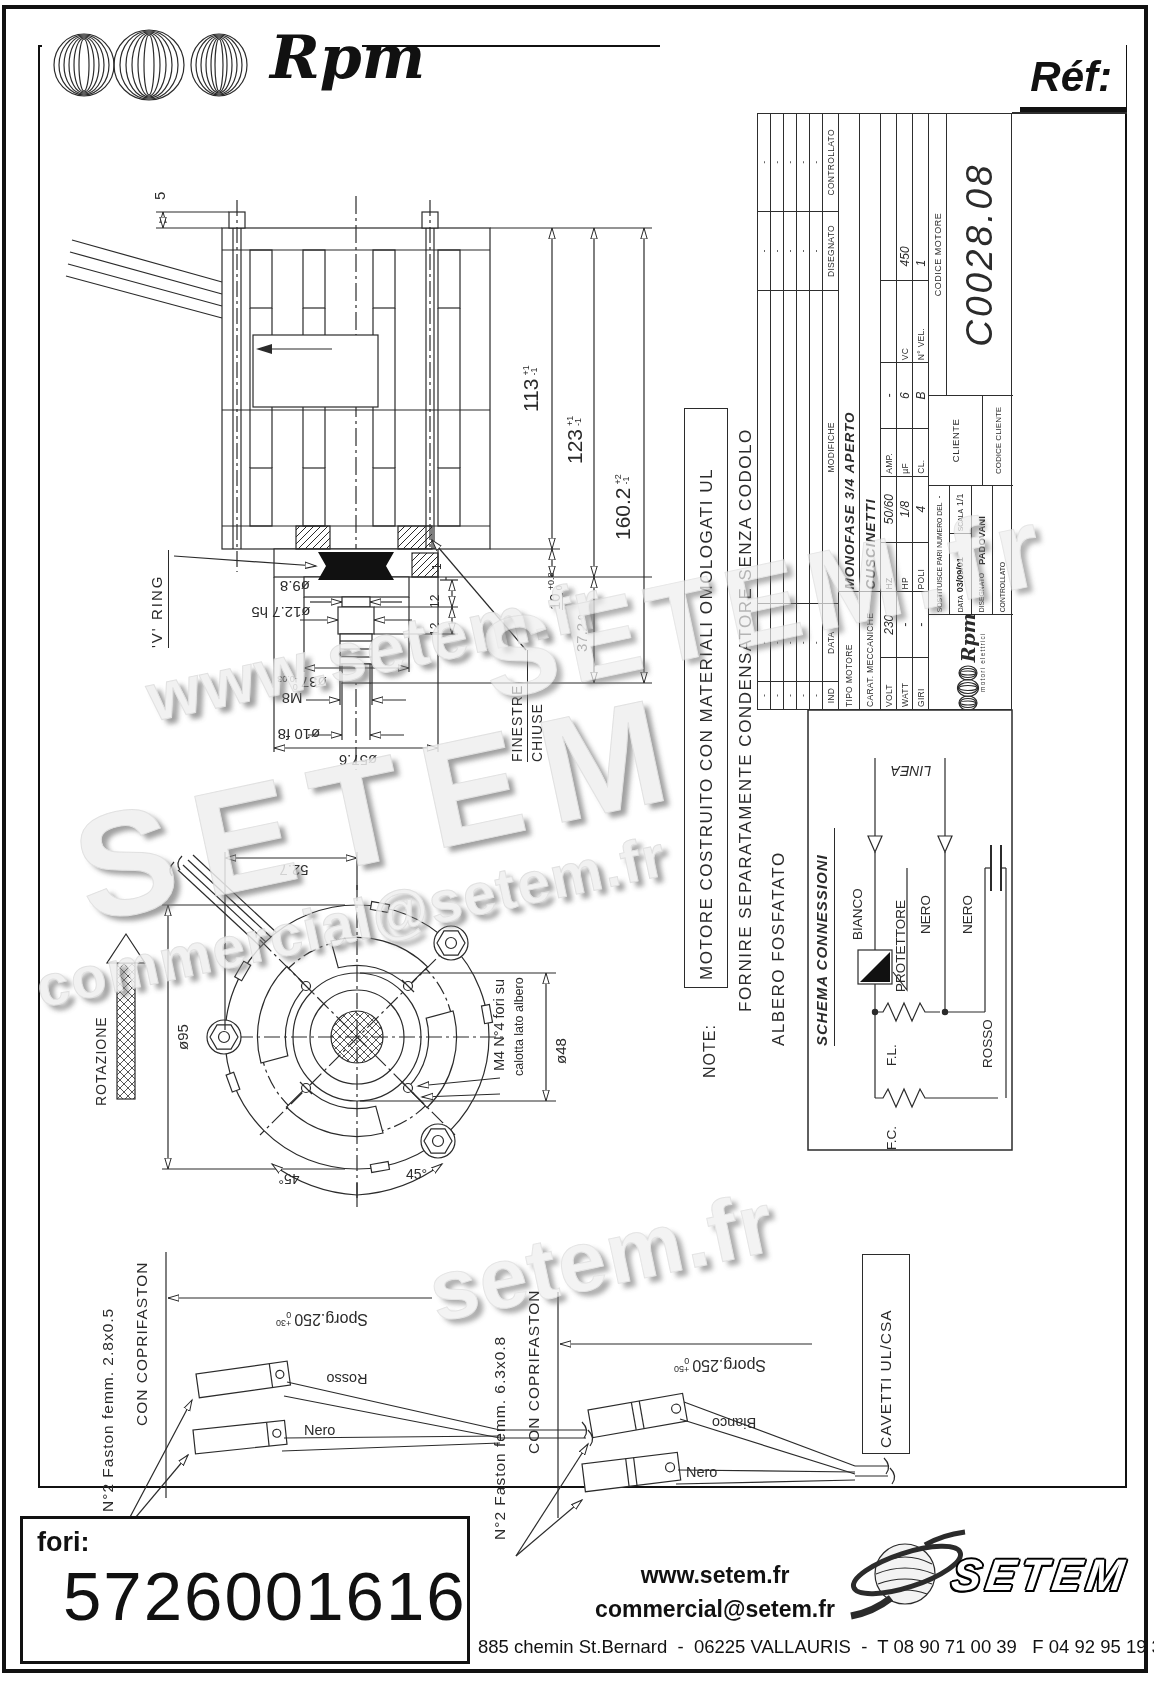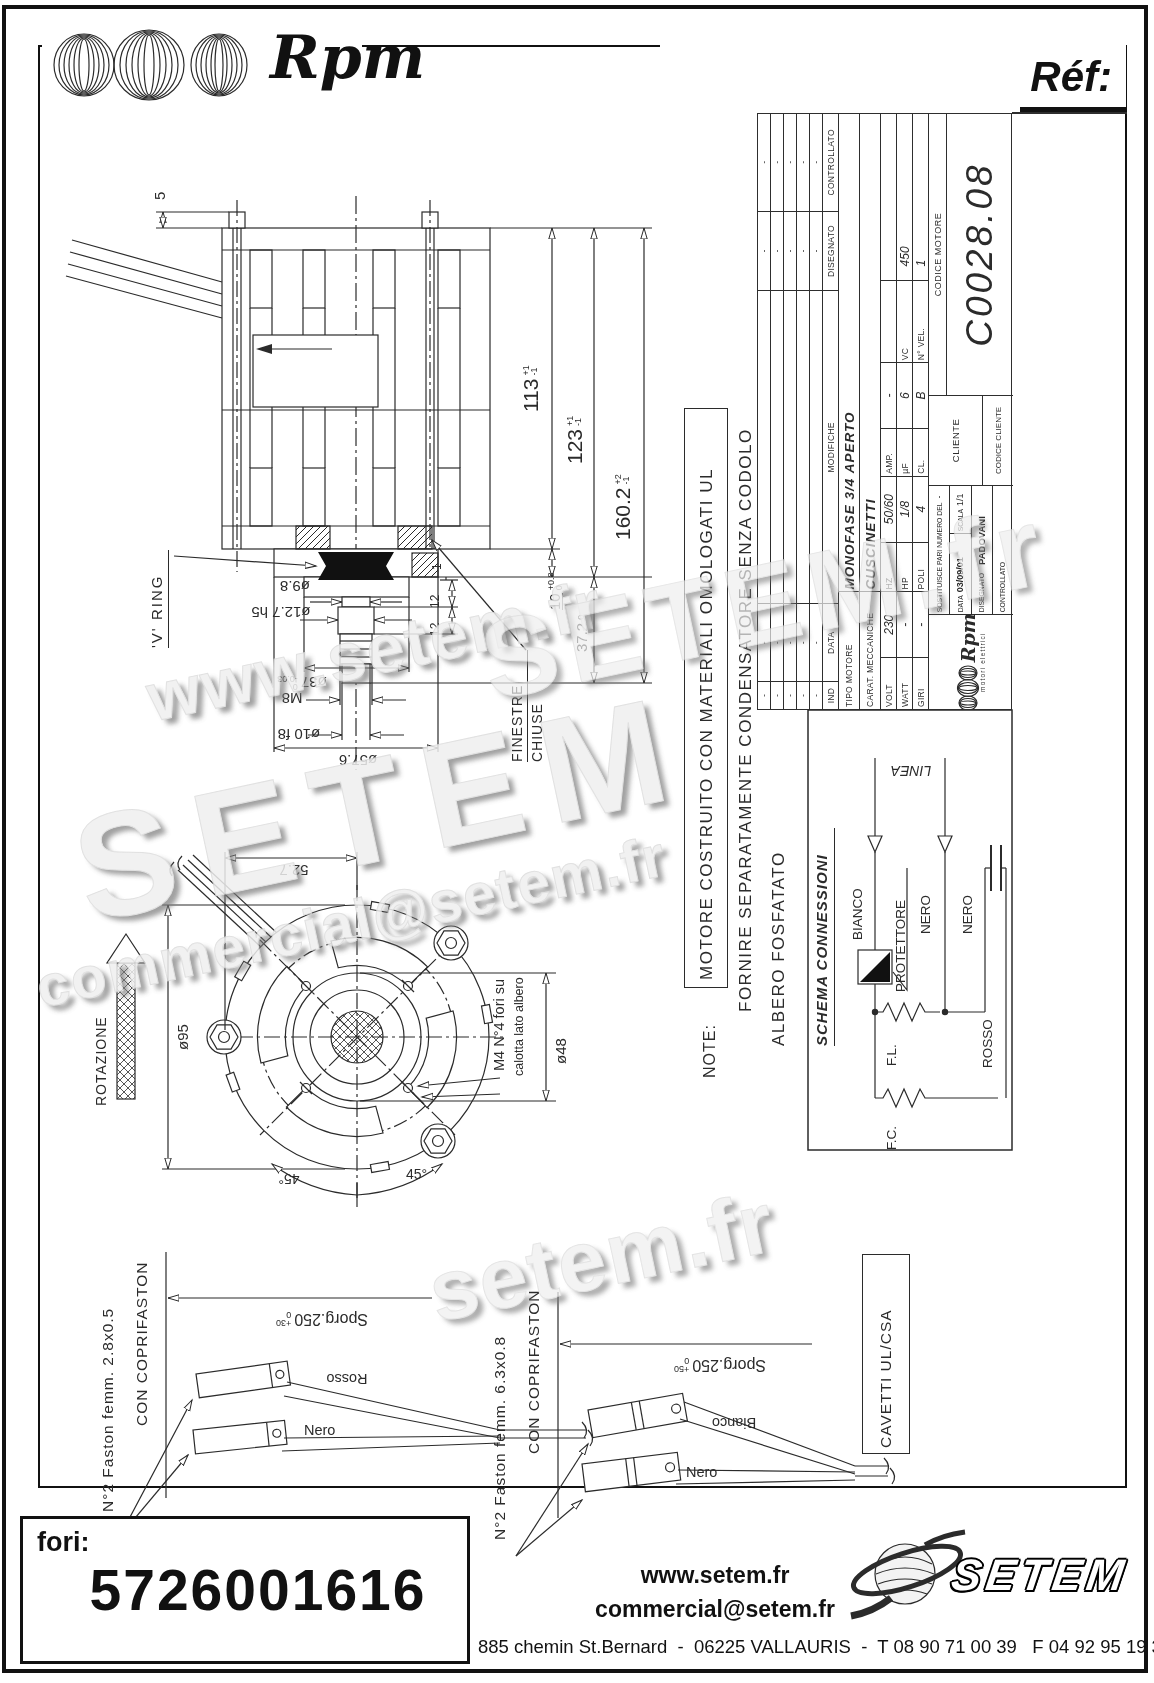--- a/index.html
+++ b/index.html
@@ -662,21 +662,21 @@
       </span>
   </div>
   <div class="ud" style="left:692px;top:1414px;width:84px;height:18px;font-size:14.5px;z-index:3;">Bianco</div>
   <div class="abs" style="left:686px;top:1464px;width:72px;height:18px;font-size:14.5px;z-index:3;">Nero</div>
 
   <div class="abs" style="left:862px;top:1254px;width:48px;height:200px;border:1.6px solid #2b2b2b;box-sizing:border-box;z-index:3;"></div>
   <div class="v" style="left:874px;top:1262px;width:186px;height:24px;font-size:15.5px;letter-spacing:1px;z-index:4;">CAVETTI UL/CSA</div>
 
   <div class="abs" style="left:20px;top:1516px;width:450px;height:148px;border:3.5px solid #111;box-sizing:border-box;background:#fff;z-index:4;">
     <div class="abs" style="left:14px;top:8px;font-weight:bold;font-size:27px;color:#111;">fori:</div>
-    <div class="abs" style="left:40px;top:38px;width:390px;text-align:center;font-weight:bold;font-size:57px;letter-spacing:2px;color:#111;">5726001616</div>
+    <div class="abs" style="left:40px;top:38px;width:390px;text-align:center;font-weight:normal;font-size:69px;letter-spacing:2px;color:#111;">5726001616</div>
   </div>
   <div class="ftxt" style="left:500px;top:1562px;width:430px;font-size:23px;z-index:4;">www.setem.fr</div>
   <div class="ftxt" style="left:500px;top:1596px;width:430px;font-size:23px;z-index:4;">commercial@setem.fr</div>
   <div class="abs" style="left:478px;top:1636px;width:660px;font-size:18.5px;color:#111;white-space:pre;z-index:4;">885 chemin St.Bernard  -  06225 VALLAURIS  -  T 08 90 71 00 39   F 04 92 95 19 39</div>
   <svg style="left:845px;top:1512px;z-index:4;" width="280" height="120" viewBox="0 0 280 120">
     <g class="ln">
       <circle cx="60" cy="62" r="30" fill="#f3f3f3"></circle>
       <path d="M33,52 Q60,38 87,52"></path>
         <path d="M31,62 Q60,50 89,62"></path>
         <path d="M33,72 Q60,62 87,72"></path>

